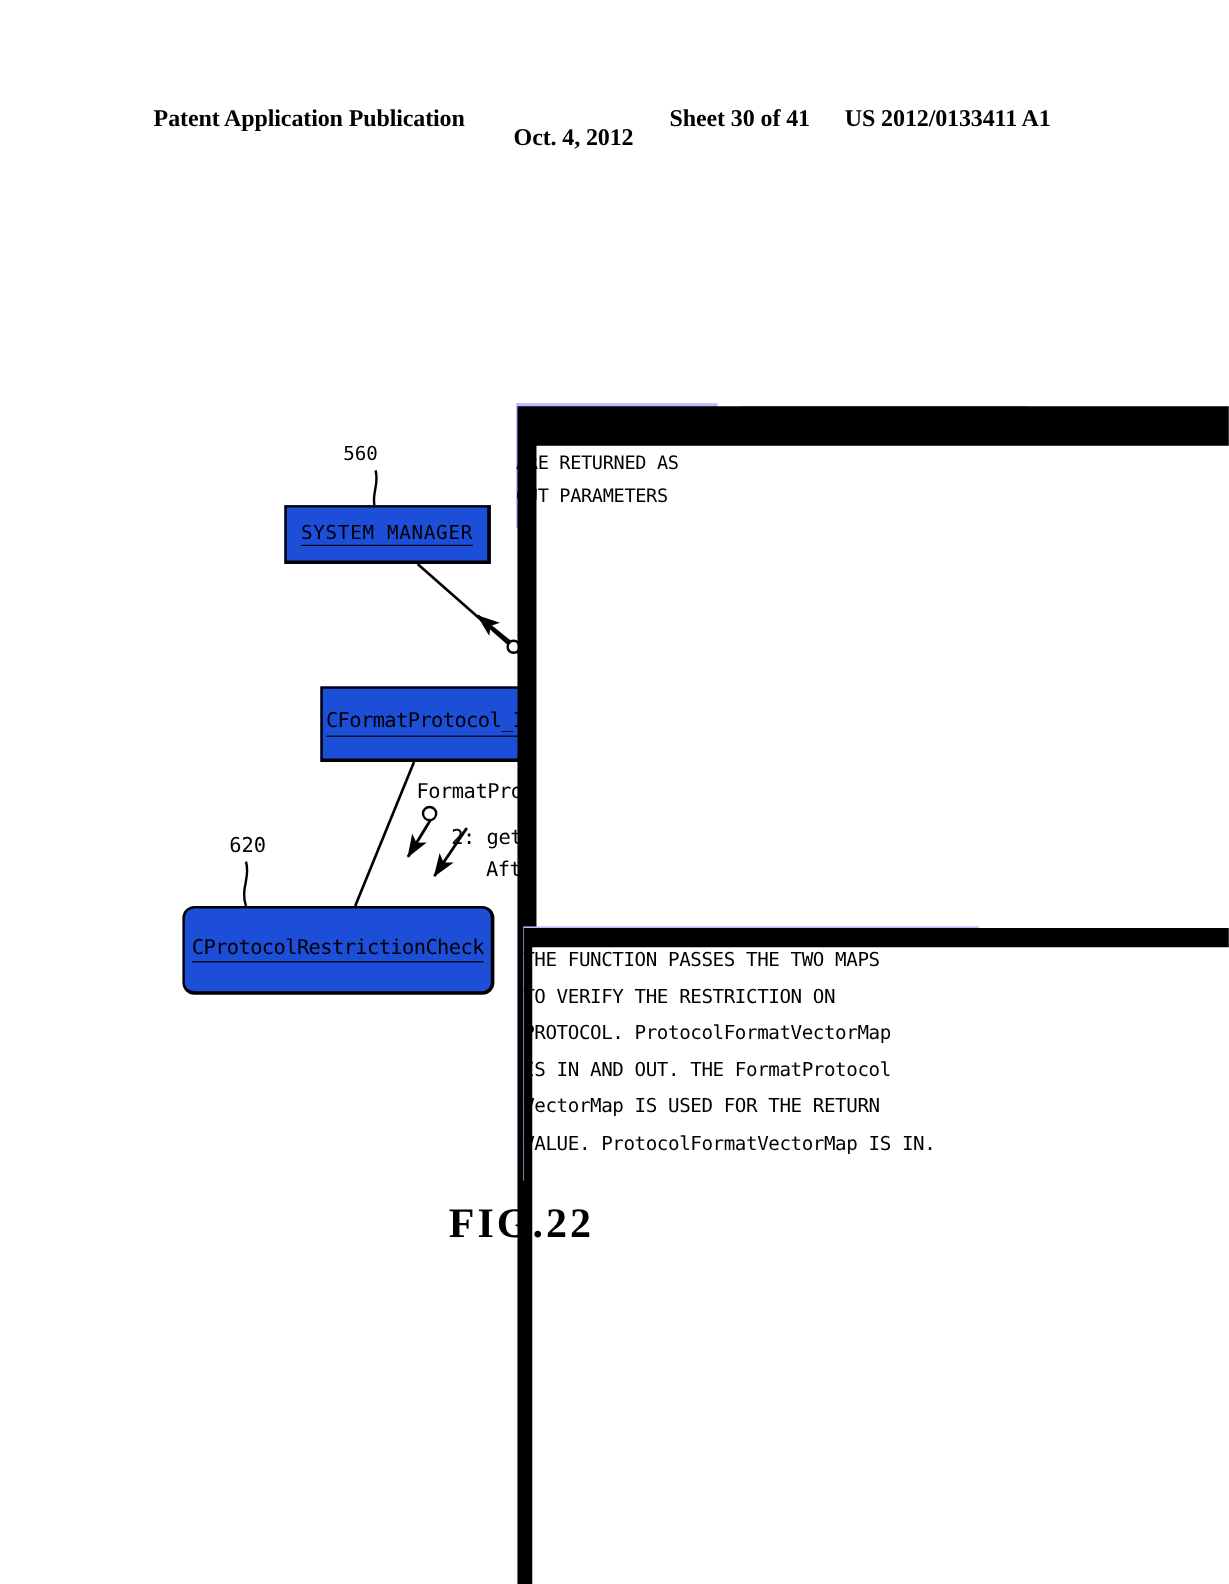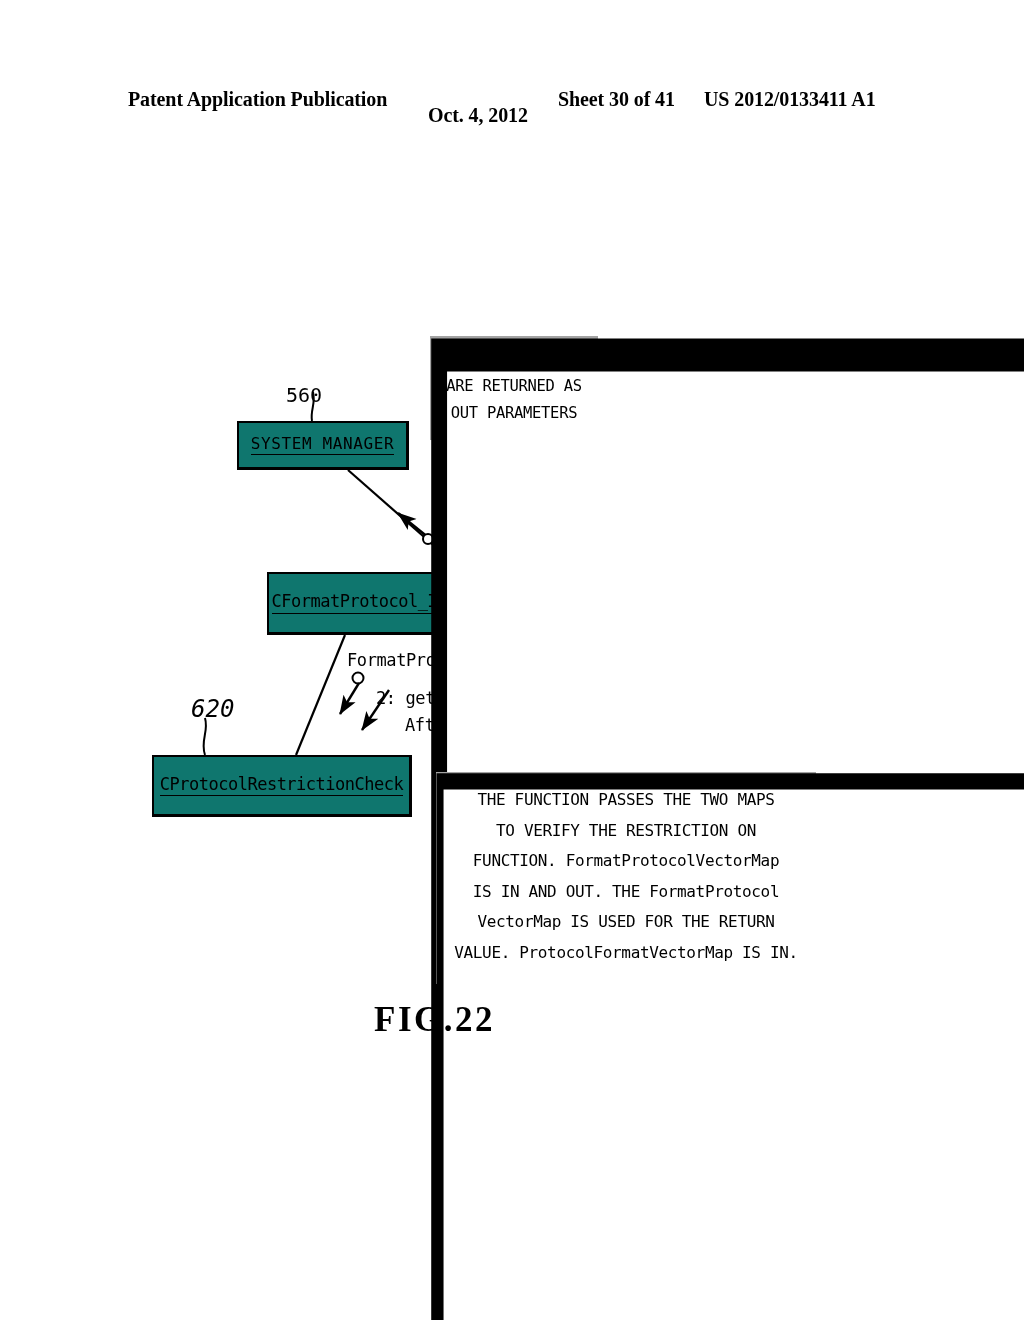--- a/index.html
+++ b/index.html
@@ -50,21 +50,21 @@
     top: 0;
     width: 1024px;
     height: 1320px;
     overflow: visible;
   }
 
   
   .class-box {
     position: absolute;
     box-sizing: border-box;
-    background: #0f766e;
+    background: #1d4ed8;
     border: 2px solid #000000;
     border-right-width: 3px;
     border-bottom-width: 3px;
     display: flex;
     align-items: center;
     justify-content: center;
   }
   .class-label {
     font-family: "DejaVu Sans Mono", monospace;
     font-size: 17px;
@@ -78,30 +78,30 @@
 
   #box-system-manager { left: 237px; top: 421px; width: 172px; height: 49px; }
   #box-system-manager .class-label { font-size: 16px; letter-spacing: 0.6px; }
 
   #box-fpvm  { left: 618px; top: 339px; width: 238px; height: 48px; }
   #box-pfvm  { left: 618px; top: 411px; width: 238px; height: 48px; }
 
   #box-infobase { left: 267px; top: 572px; width: 312px; height: 63px; }
   #box-infobase .class-label { font-size: 17px; letter-spacing: -0.5px; }
 
-  #box-restrictioncheck { left: 152px; top: 755px; width: 260px; height: 62px; }
+  #box-restrictioncheck { left: 152px; top: 755px; width: 260px; height: 74px; border-radius: 10px; }
   #box-restrictioncheck .class-label { font-size: 17px; letter-spacing: -0.5px; }
 
   
   .note-box {
     position: absolute;
     box-sizing: border-box;
-    background: #a3a3a3;
+    background: #c4b5fd;
     font-family: "DejaVu Sans Mono", monospace;
-    text-align: center;
+    text-align: left;
   }
   .note-box .note-shape {
     position: absolute;
     left: 0; top: 0;
     width: 100%; height: 100%;
   }
   .note-box .note-text {
     position: relative;
     z-index: 2;
   }
@@ -130,23 +130,23 @@
     letter-spacing: -0.35px;
   }
 
   
   .dgm-text {
     position: absolute;
     font-family: "DejaVu Sans Mono", monospace;
     white-space: nowrap;
     letter-spacing: -0.4px;
   }
-  #ref-560 { left: 286px; top: 383px; font-size: 20px; letter-spacing: 0px; }
+  #ref-560 { left: 286px; top: 368px; font-size: 16px; letter-spacing: 0px; }
   #ref-600 { left: 483px; top: 517px; font-size: 19px; letter-spacing: 0px; }
-  #ref-620 { left: 191px; top: 695px; font-size: 24px; letter-spacing: 0px; font-style: italic; }
+  #ref-620 { left: 191px; top: 695px; font-size: 17px; letter-spacing: 0px; }
 
   #msg1 { left: 439px; top: 479px; font-size: 17px; }
   #lbl-yes { left: 433px; top: 534px; font-size: 17px; letter-spacing: 0px; }
 
   #msg2-params { left: 347px; top: 650px; font-size: 17px; }
   #msg2-l1 { left: 376px; top: 688px; font-size: 17px; }
   #msg2-l2 { left: 405px; top: 715px; font-size: 17px; }
 
   
   #fig-caption {
@@ -248,21 +248,21 @@
   </div>
 
   <div class="note-box" id="note-function">
     <svg class="note-shape" viewBox="0 0 380 212" preserveAspectRatio="none" xmlns="http://www.w3.org/2000/svg">
       <path d="M1.5,1.5 L356,1.5 L378.5,24 L378.5,210.5 L1.5,210.5 Z" fill="#ffffff" stroke="#000000" stroke-width="2.6"></path>
       <path d="M356,1.5 L356,24 L378.5,24" fill="none" stroke="#000000" stroke-width="2"></path>
     </svg>
     <div class="note-text">
       <span class="note-line">THE FUNCTION PASSES THE TWO MAPS</span>
       <span class="note-line">TO VERIFY THE RESTRICTION ON</span>
-      <span class="note-line">FUNCTION. FormatProtocolVectorMap</span>
+      <span class="note-line">PROTOCOL. ProtocolFormatVectorMap</span>
       <span class="note-line">IS IN AND OUT. THE FormatProtocol</span>
       <span class="note-line">VectorMap IS USED FOR THE RETURN</span>
       <span class="note-line">VALUE. ProtocolFormatVectorMap IS IN.</span>
     </div>
   </div>
 
   <div id="fig-caption">FIG.22</div>
 </div>
 
 </body></html>

